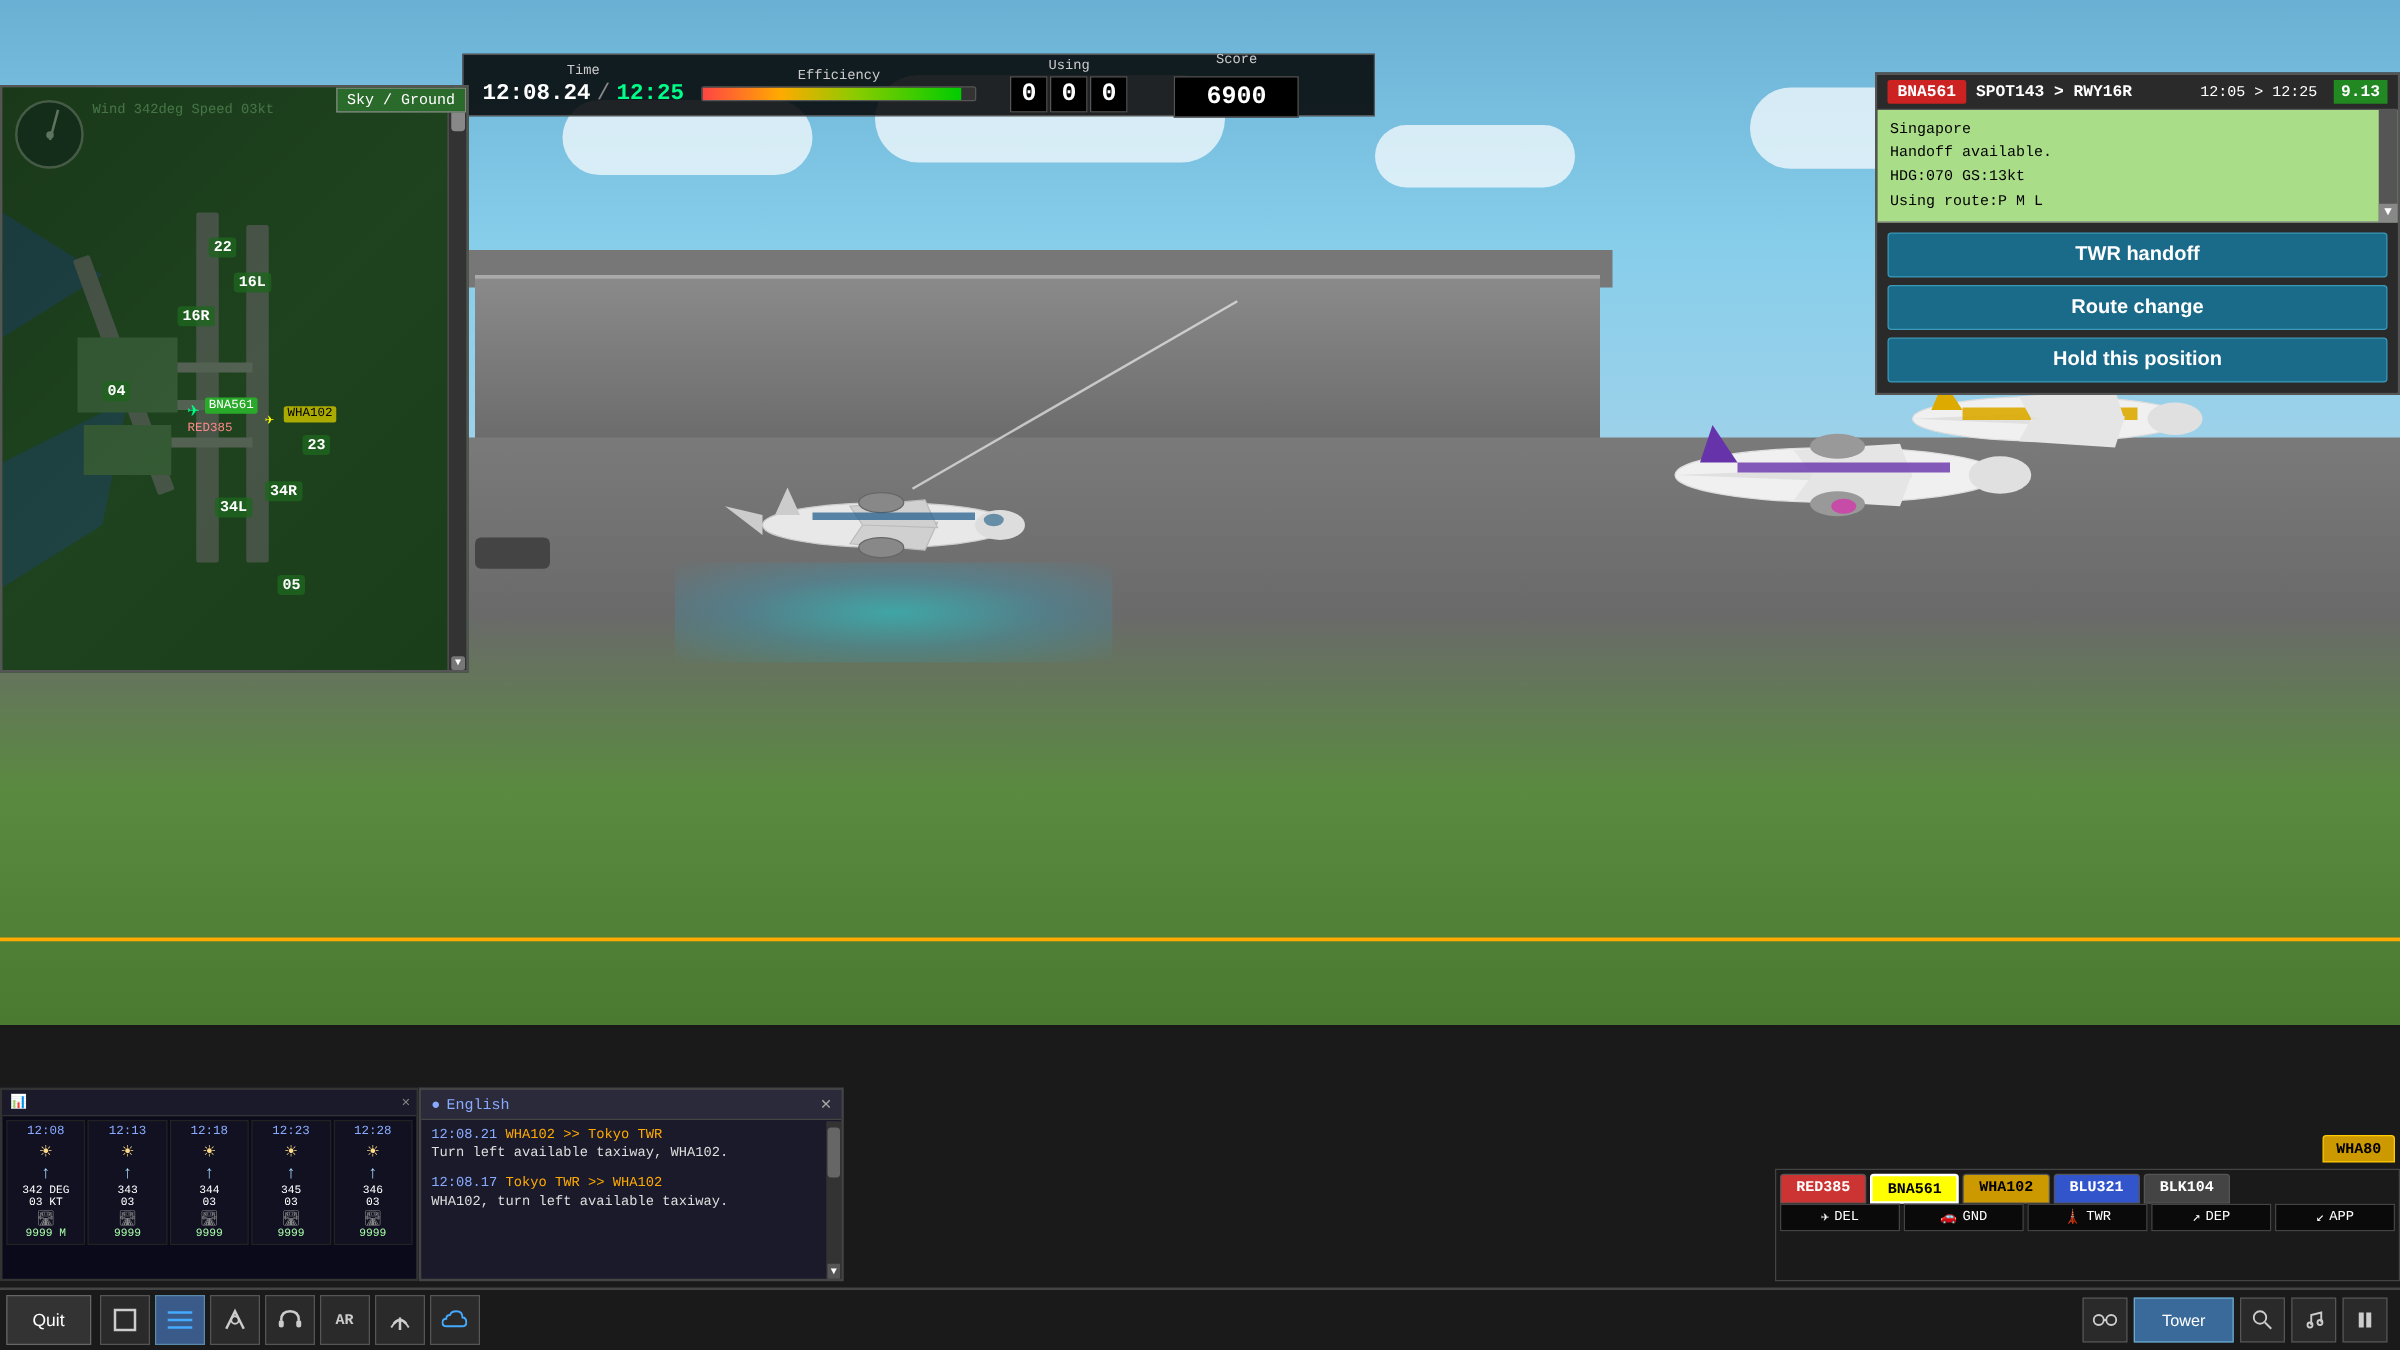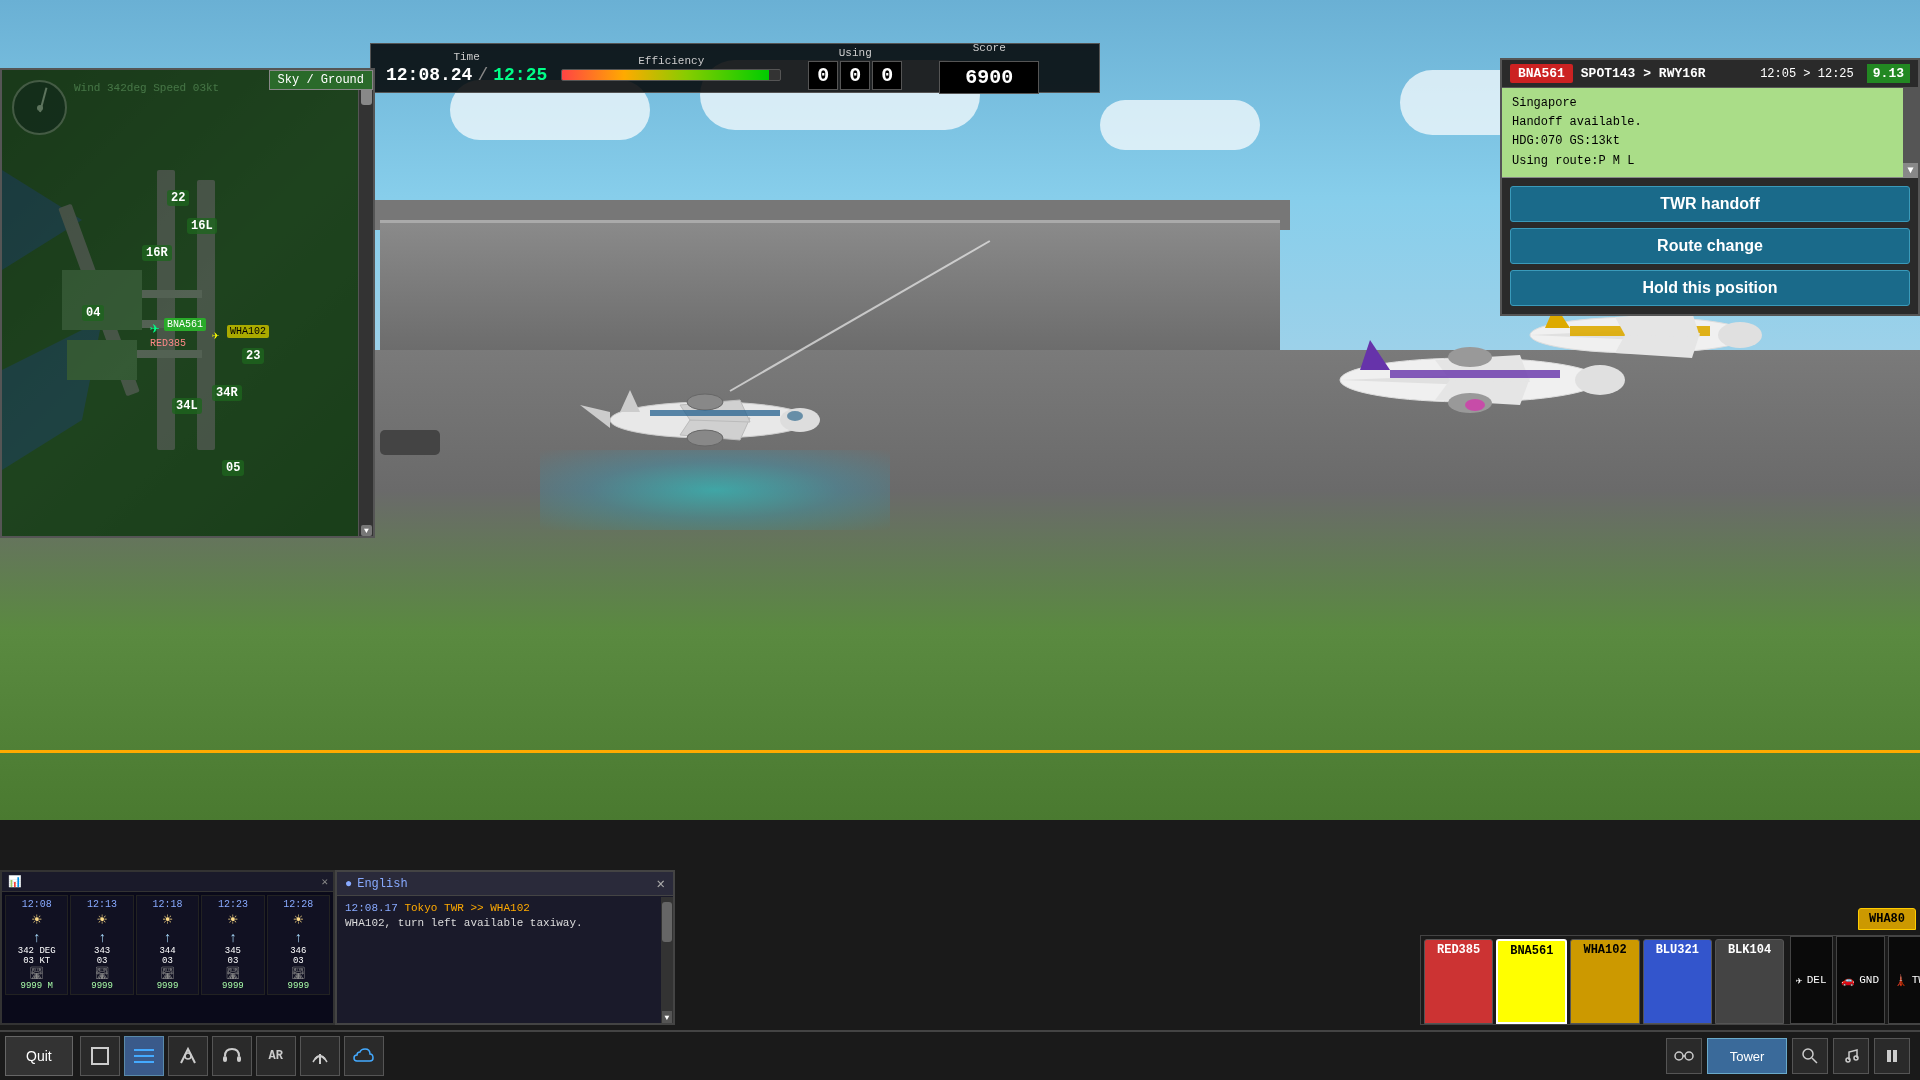--- a/index.html
+++ b/index.html
@@ -618,21 +618,21 @@
     #aircraft-tabs {
       position: absolute;
       bottom: 55px;
       right: 0;
       width: 500px;
       height: 90px;
       background: #1a1a1a;
       border: 1px solid #444;
       z-index: 100;
       display: flex;
-      flex-direction: row;
+      flex-direction: column;
     }
 
     .ac-tabs-row {
       display: flex;
       gap: 3px;
       padding: 3px 3px 0 3px;
     }
 
     .ac-tab {
       padding: 3px 12px;
@@ -899,20 +899,25 @@
 </div>
 
 <div id="comm-panel">
   <div class="comm-header">
     <span style="color:#88aaff">●</span>
     <span>English</span>
     <span class="comm-close">✕</span>
   </div>
   <div class="comm-content">
     <div class="comm-entry">
+      <span class="comm-time">12:08.21</span>
+      <span class="comm-sender">WHA102 &gt;&gt; Tokyo TWR</span><br>
+      <span class="comm-text">Turn left available taxiway, WHA102.</span>
+    </div>
+    <div class="comm-entry">
       <span class="comm-time">12:08.17</span>
       <span class="comm-sender">Tokyo TWR &gt;&gt; WHA102</span><br>
       <span class="comm-text">WHA102, turn left available taxiway.</span>
     </div>
   </div>
   <div class="comm-scrollbar">
     <div class="comm-scroll-thumb"></div>
     <div style="position:absolute;bottom:0;left:1px;width:10px;height:12px;background:#555;color:#fff;font-size:8px;display:flex;align-items:center;justify-content:center">▼</div>
   </div>
 </div>

